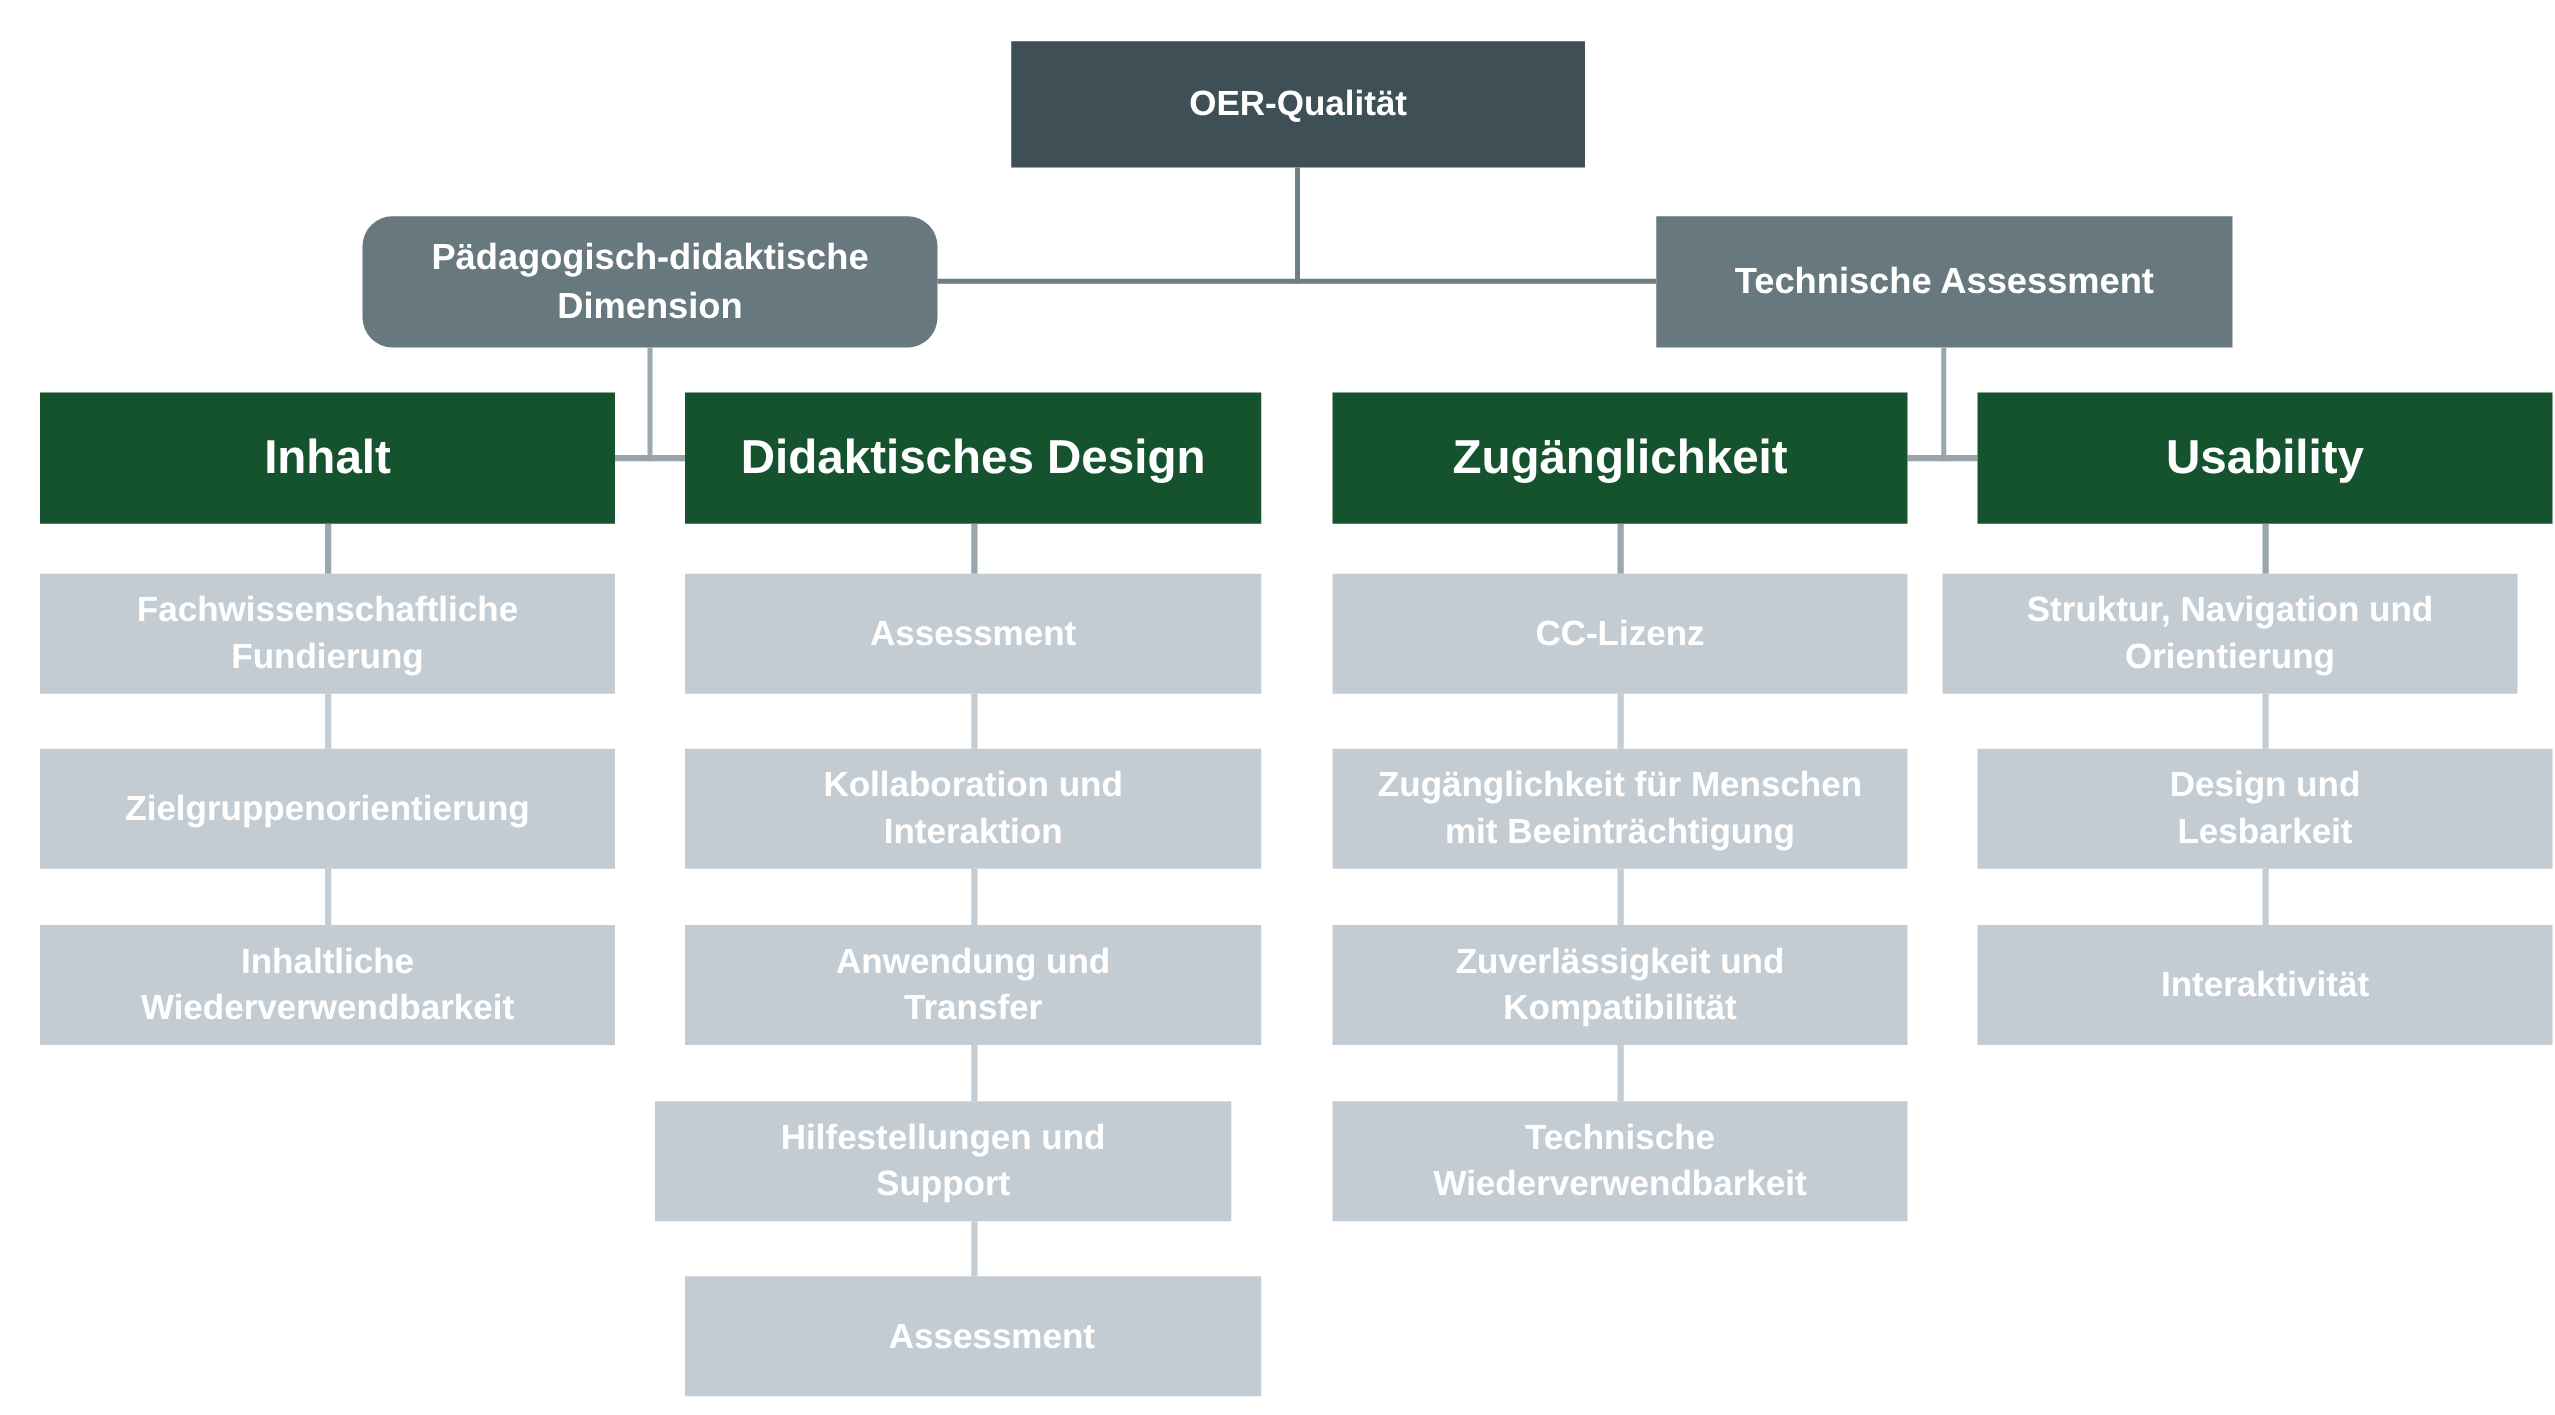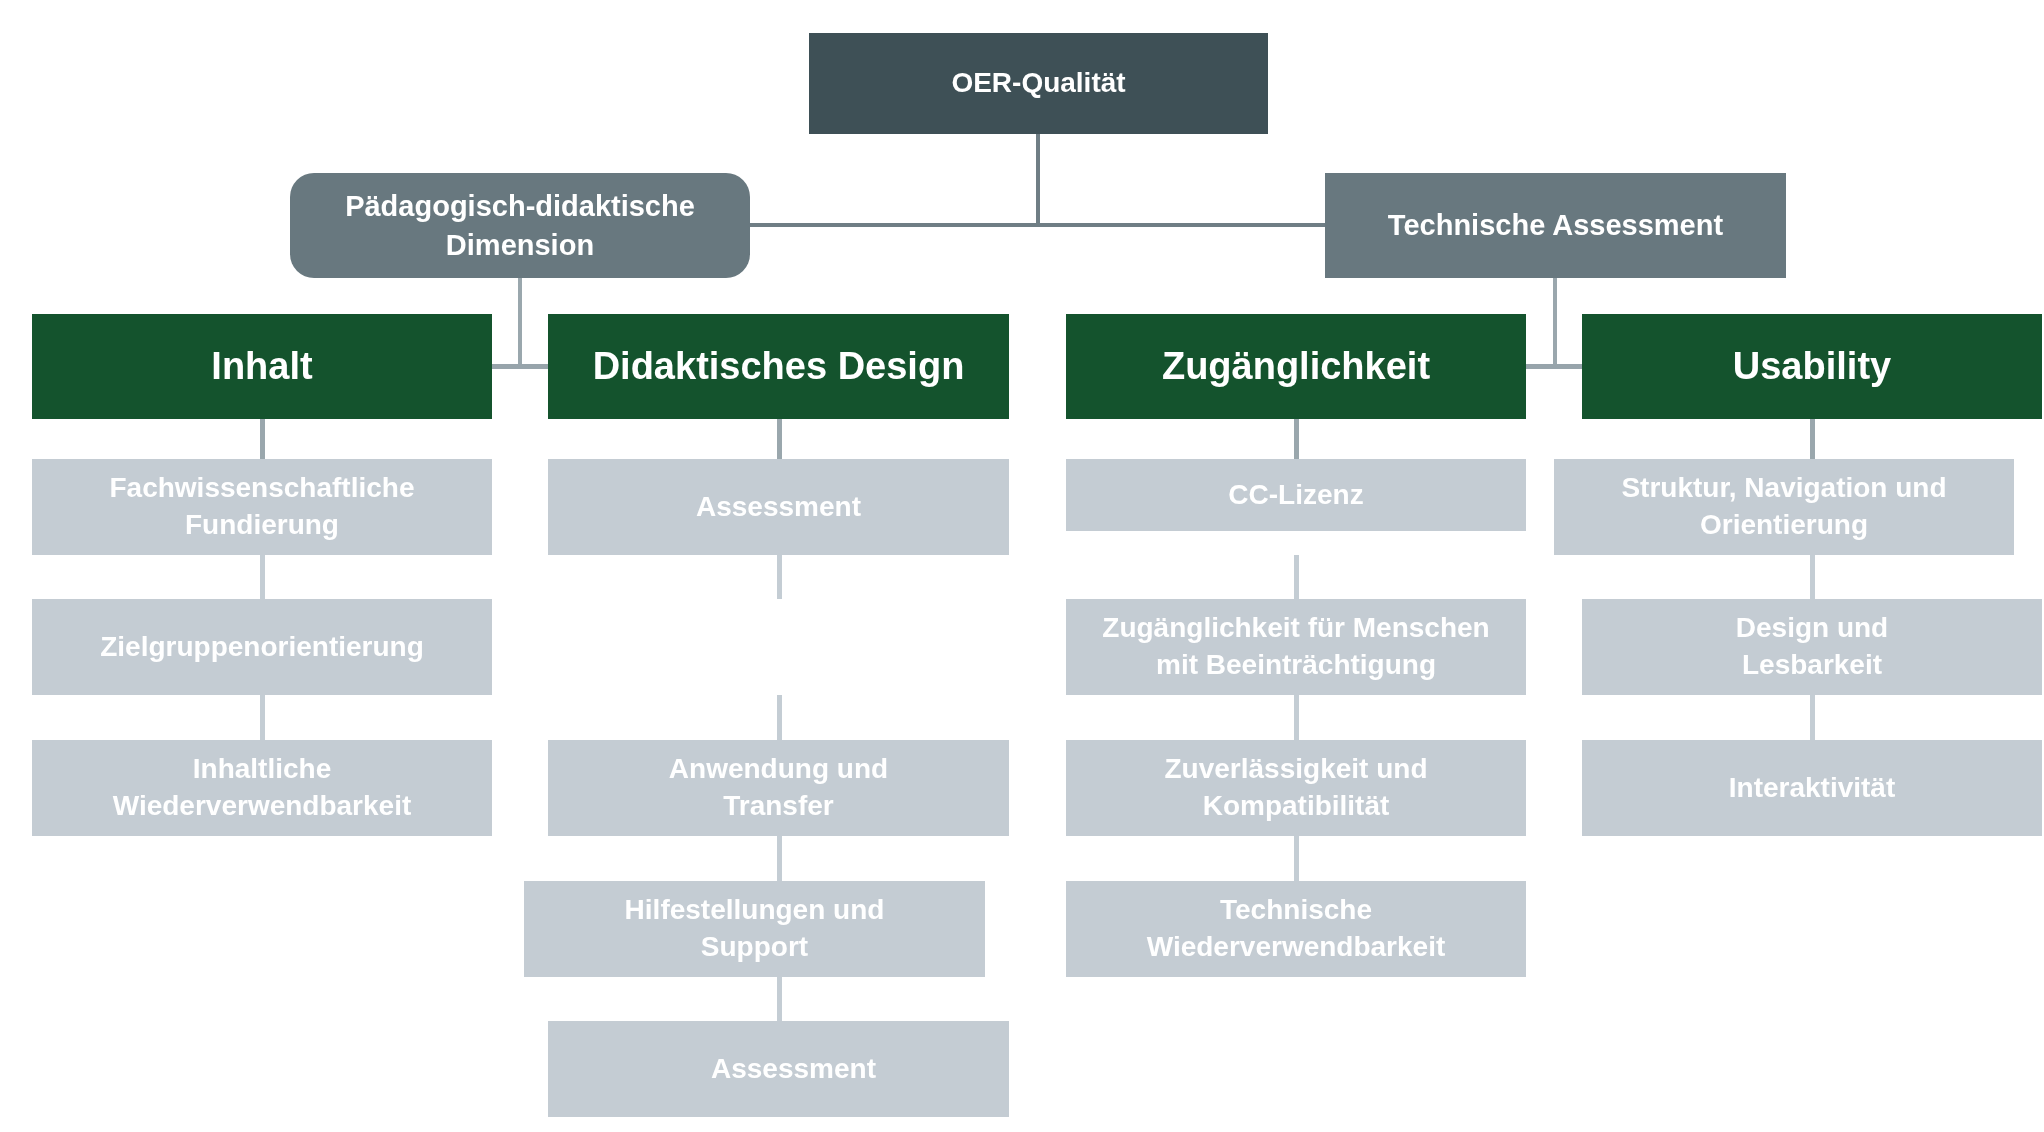--- a/index.html
+++ b/index.html
@@ -85,31 +85,33 @@
 Fundierung</div>
   <div class="conn light" style="left:260px; top:555px; width:5px; height:44px;"></div>
   <div class="node item" style="left:32px; top:599px; width:460px; height:96px;">Zielgruppenorientierung</div>
   <div class="conn light" style="left:260px; top:695px; width:5px; height:45px;"></div>
   <div class="node item" style="left:32px; top:740px; width:460px; height:96px;">Inhaltliche
 Wiederverwendbarkeit</div>
 
   <div class="conn vmed" style="left:777px; top:419px; width:5px; height:40px;"></div>
   <div class="node item" style="left:548px; top:459px; width:461px; height:96px;">Assessment</div>
   <div class="conn light" style="left:777px; top:555px; width:5px; height:44px;"></div>
+  <div class="node item" style="left:548px; top:599px; width:461px; height:96px;">Kollaboration und
+Interaktion</div>
   <div class="conn light" style="left:777px; top:695px; width:5px; height:45px;"></div>
   <div class="node item" style="left:548px; top:740px; width:461px; height:96px;">Anwendung und
 Transfer</div>
   <div class="conn light" style="left:777px; top:836px; width:5px; height:45px;"></div>
   <div class="node item" style="left:524px; top:881px; width:461px; height:96px;">Hilfestellungen und
 Support</div>
   <div class="conn light" style="left:777px; top:977px; width:5px; height:44px;"></div>
   <div class="node item" style="left:548px; top:1021px; width:461px; height:96px;padding-left:44px;">Assessment</div>
 
   <div class="conn vmed" style="left:1294px; top:419px; width:5px; height:40px;"></div>
-  <div class="node item" style="left:1066px; top:459px; width:460px; height:72px;">CC-Lizenz</div>
+  <div class="node item" style="left:1066px; top:459px; width:460px; height:96px;">CC-Lizenz</div>
   <div class="conn light" style="left:1294px; top:555px; width:5px; height:44px;"></div>
   <div class="node item" style="left:1066px; top:599px; width:460px; height:96px;">Zugänglichkeit für Menschen
 mit Beeinträchtigung</div>
   <div class="conn light" style="left:1294px; top:695px; width:5px; height:45px;"></div>
   <div class="node item" style="left:1066px; top:740px; width:460px; height:96px;">Zuverlässigkeit und
 Kompatibilität</div>
   <div class="conn light" style="left:1294px; top:836px; width:5px; height:45px;"></div>
   <div class="node item" style="left:1066px; top:881px; width:460px; height:96px;">Technische
 Wiederverwendbarkeit</div>
 

